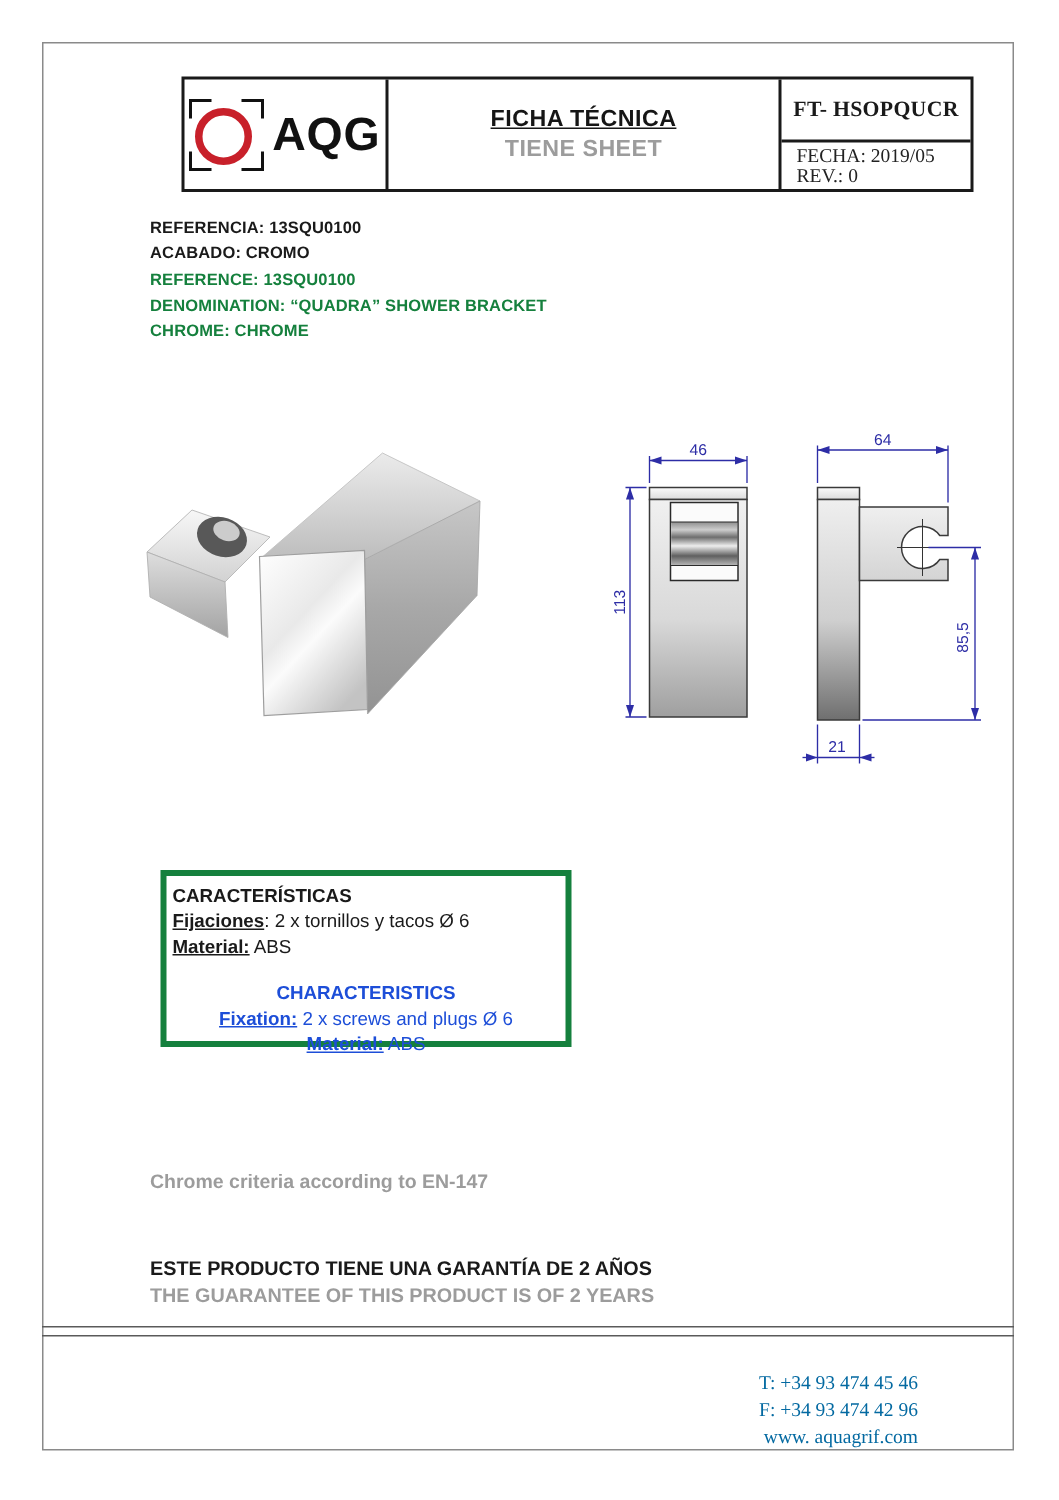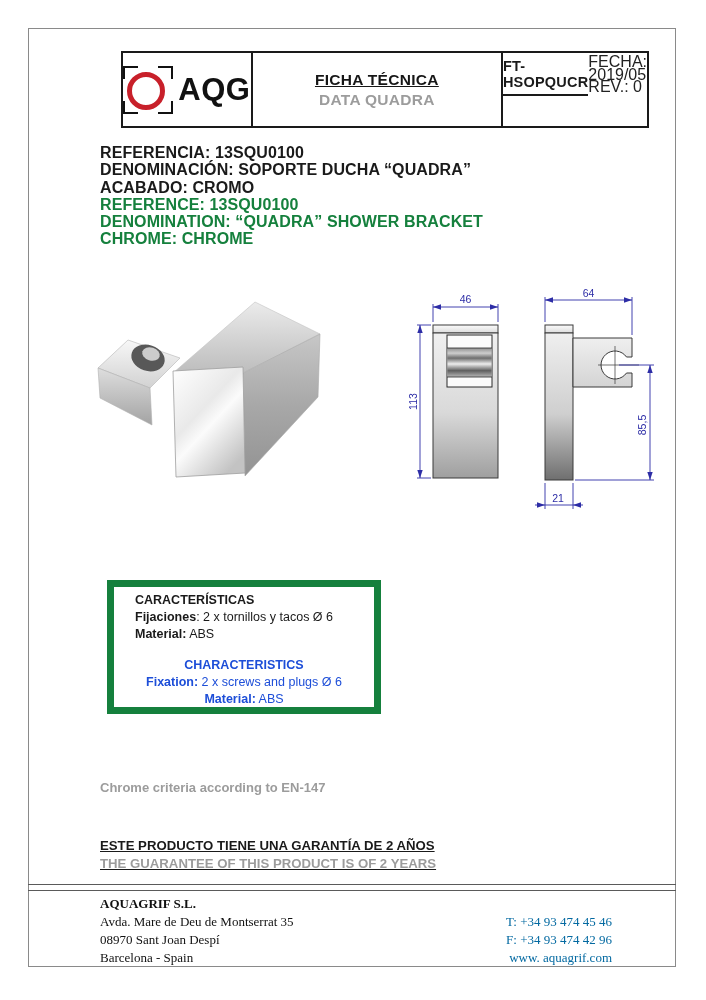--- a/index.html
+++ b/index.html
@@ -13,58 +13,58 @@
   .hrule.r1 { top:884px; }
   .hrule.r2 { top:890px; }
 
   
   .header-box { position:absolute; left:95px; top:51px; width:528px; height:77px;
                 border:2px solid #1a1a1a; display:flex;margin-left:26px; }
   .h-cell-logo { width:136px; border-right:2px solid #1a1a1a; display:flex;
                  align-items:center; justify-content:center; }
   .h-cell-title { width:262px; border-right:2px solid #1a1a1a; display:flex;
                   flex-direction:column; align-items:center; justify-content:center; }
-  .h-cell-right { flex:1; display:flex; flex-direction:row; }
+  .h-cell-right { flex:1; display:flex; flex-direction:column;font-family:Liberation Serif, serif; }
   .h-code { height:43px; border-bottom:2px solid #1a1a1a; display:flex;
             align-items:center; justify-content:center;
             font-weight:bold; font-size:14.5px; letter-spacing:0.2px; }
-  .h-meta { flex:1; padding:3px 0; font-size:16px; line-height:12.5px; color:#222; }
+  .h-meta { flex:1; padding:3px 10px; font-size:13px; line-height:12.5px; color:#222; }
   .title-es { font-weight:bold; font-size:15.5px; letter-spacing:0.3px; color:#161616;text-decoration:underline; }
   .title-en { font-weight:bold; font-size:15.5px; letter-spacing:0.3px; color:#9c9c9c; margin-top:2px; }
 
   
   .logo { display:flex; align-items:center; gap:5px; }
   .logo-mark { position:relative; width:50px; height:48px; }
   .bracket { position:absolute; width:15px; height:13px; }
   .bracket.tl { left:0; top:0;  border-left:2.5px solid #111; border-top:2.5px solid #111; }
   .bracket.tr { right:0; top:0; border-right:2.5px solid #111; border-top:2.5px solid #111; }
   .bracket.bl { left:0; bottom:0;  border-left:2.5px solid #111; border-bottom:2.5px solid #111; }
   .bracket.br { right:0; bottom:0; border-right:2.5px solid #111; border-bottom:2.5px solid #111; }
   .logo-ring { position:absolute; left:4px; top:6px; width:38px; height:38px;
                border:5px solid #c8202a; border-radius:50%; }
   .logo-text { font-size:31px; font-weight:bold; color:#111; letter-spacing:0.5px; }
 
   
-  .ref-block { position:absolute; left:100px; top:144px; font-size:16px;
+  .ref-block { position:absolute; left:100px; top:144px; font-size:11px;
                font-weight:bold; line-height:17.3px; letter-spacing:0.1px; }
   .ref-block .es { color:#1a1a1a; }
   .ref-block .en { color:#15803d; }
 
   
-  .chars-box { position:absolute; left:107px; top:580px; width:274px; height:134px;
-               border:7px solid #15803d; padding:5px 21px; font-size:12.5px; line-height:16.8px; }
+  .chars-box { position:absolute; left:107px; top:580px; width:274px; height:118px;
+               border:4px solid #15803d; padding:5px 4px; font-size:12.5px; line-height:16.8px; }
   .chars-box .t { font-weight:bold; }
   .chars-box .es { color:#1a1a1a; }
   .chars-box .en { color:#1d4ed8;text-align:center; }
   .chars-box .sp { height:15px; }
-  .chars-box b { font-weight:bold; }
+  .chars-box b { font-weight:bold;text-decoration:underline; }
 
   
   .note-chrome { position:absolute; left:100px; top:779px; font-size:13px; font-weight:bold; line-height:17.5px; }
-  .note-warranty { position:absolute; left:100px; top:837px; font-size:13.2px; font-weight:bold; line-height:17.5px;text-decoration:underline; }
+  .note-warranty { position:absolute; left:100px; top:837px; font-size:13.2px; font-weight:bold; line-height:17.5px; }
   .note-es { color:#1a1a1a; }
   .note-en { color:#9c9c9c; }
 
   
   .footer-company { position:absolute; left:100px; top:895px;
                     font-family:"Liberation Serif", serif; font-size:13px; line-height:18px; color:#111; }
   .footer-company .co { font-weight:bold; }
   .footer-contacts { position:absolute; left:447px; top:913px; width:165px; text-align:right;
                      font-family:"Liberation Serif", serif; font-size:13px; line-height:18px; color:#0369a1; }
 
@@ -89,34 +89,33 @@
           <span class="bracket tr"></span>
           <span class="bracket bl"></span>
           <span class="bracket br"></span>
           <span class="logo-ring"></span>
         </div>
         <span class="logo-text">AQG</span>
       </div>
     </div>
     <div class="h-cell-title">
       <div class="title-es">FICHA TÉCNICA</div>
-      <div class="title-en">DATA QUADRA</div>
+      <div class="title-en">TIENE SHEET</div>
     </div>
     <div class="h-cell-right">
       <div class="h-code">FT- HSOPQUCR</div>
       <div class="h-meta">
         <div>FECHA: 2019/05</div>
         <div>REV.: 0</div>
       </div>
     </div>
   </div>
 
   <div class="ref-block">
     <div class="es">REFERENCIA: 13SQU0100</div>
-    <div class="es">DENOMINACIÓN: SOPORTE DUCHA “QUADRA”</div>
     <div class="es">ACABADO: CROMO</div>
     <div class="en">REFERENCE: 13SQU0100</div>
     <div class="en">DENOMINATION: “QUADRA” SHOWER BRACKET</div>
     <div class="en">CHROME: CHROME</div>
   </div>
 
   <svg class="photo-svg" width="240" height="190" viewBox="0 0 240 190">
     <defs>
       <linearGradient id="gTop" x1="0" y1="0" x2="0" y2="1">
         <stop offset="0" stop-color="#ebebeb"></stop>
@@ -243,25 +242,19 @@
   </div>
 
   <div class="note-chrome">
     <div class="note-en">Chrome criteria according to EN-147</div>
   </div>
   <div class="note-warranty">
     <div class="note-es">ESTE PRODUCTO TIENE UNA GARANTÍA DE 2 AÑOS</div>
     <div class="note-en">THE GUARANTEE OF THIS PRODUCT IS OF 2 YEARS</div>
   </div>
 
-  <div class="footer-company">
-    <div class="co">AQUAGRIF S.L.</div>
-    <div>Avda. Mare de Deu de Montserrat 35</div>
-    <div>08970 Sant Joan Despí</div>
-    <div>Barcelona - Spain</div>
-  </div>
   <div class="footer-contacts">
     <div>T: +34 93 474 45 46</div>
     <div>F: +34 93 474 42 96</div>
     <div>www. aquagrif.com</div>
   </div>
 
 </div>
 
 </body></html>

